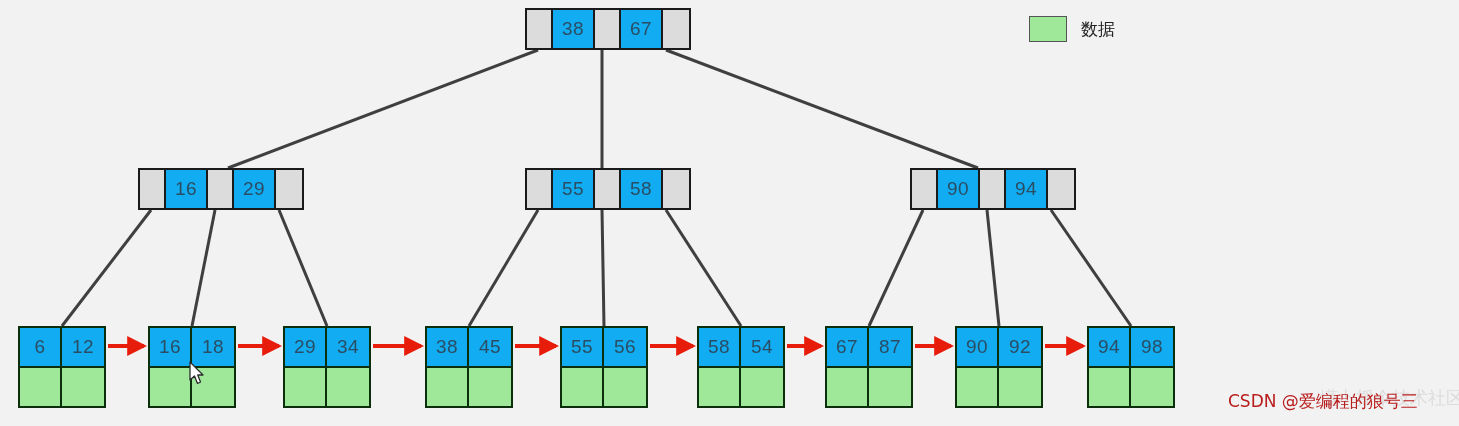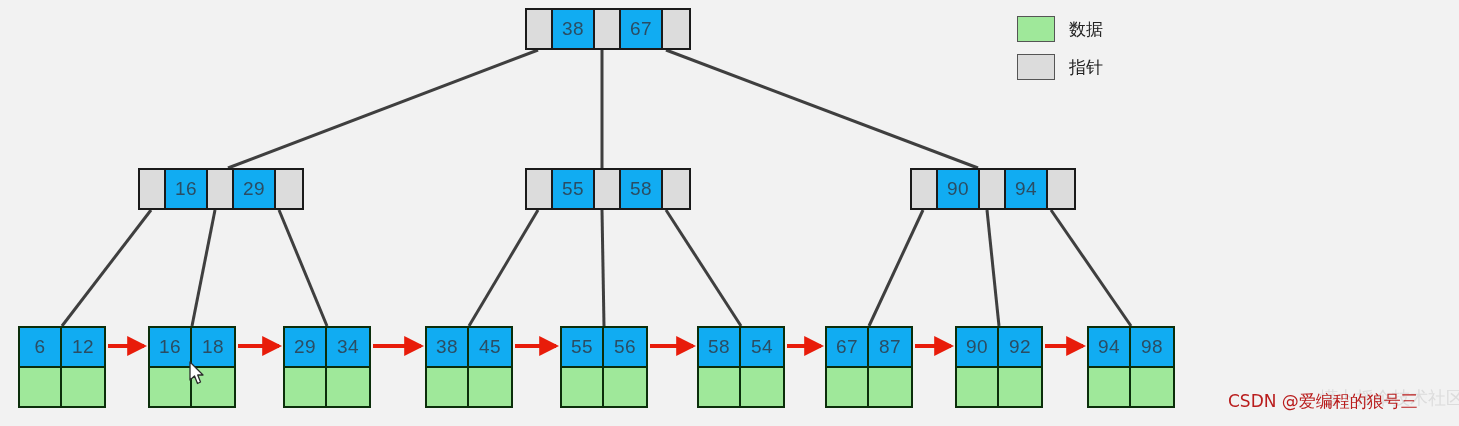--- a/index.html
+++ b/index.html
@@ -97,21 +97,21 @@
     flex: 1 1 50%;
     background: #9fe89a;
     border-right: 2px solid #0b2e0b;
     box-sizing: border-box;
   }
   .leaf-val:last-child { border-right: none; }
 
   
   #legend {
     position: absolute;
-    right: 20px;
+    right: 8px;
     top: 16px;
     width: 120px;
   }
   .legend-row {
     display: flex;
     align-items: center;
     margin-bottom: 12px;
   }
   .legend-swatch {
     width: 38px;
@@ -310,24 +310,20 @@
           <div class="leaf-val"></div>
         </div>
       </div>
     </div>
 
   <div id="legend">
       <div class="legend-row">
         <div class="legend-swatch data"></div>
         <div class="legend-label">数据</div>
       </div>
-      <div class="legend-row">
-        <div class="legend-swatch ptr"></div>
-        <div class="legend-label">指针</div>
-      </div>
     </div>
 
   <div id="watermark-back">懂卜摇伞技术社区</div>
   <div id="watermark">CSDN @爱编程的狼号三</div>
 
   <svg id="cursor" viewBox="0 0 18 26">
     <path d="M1,1 L1,19 L5.5,15 L8.5,22.5 L11.5,21 L8.7,14 L14,14 Z" fill="#ffffff" stroke="#2b2b2b" stroke-width="1.3" stroke-linejoin="round"></path>
   </svg>
 
 </div>

